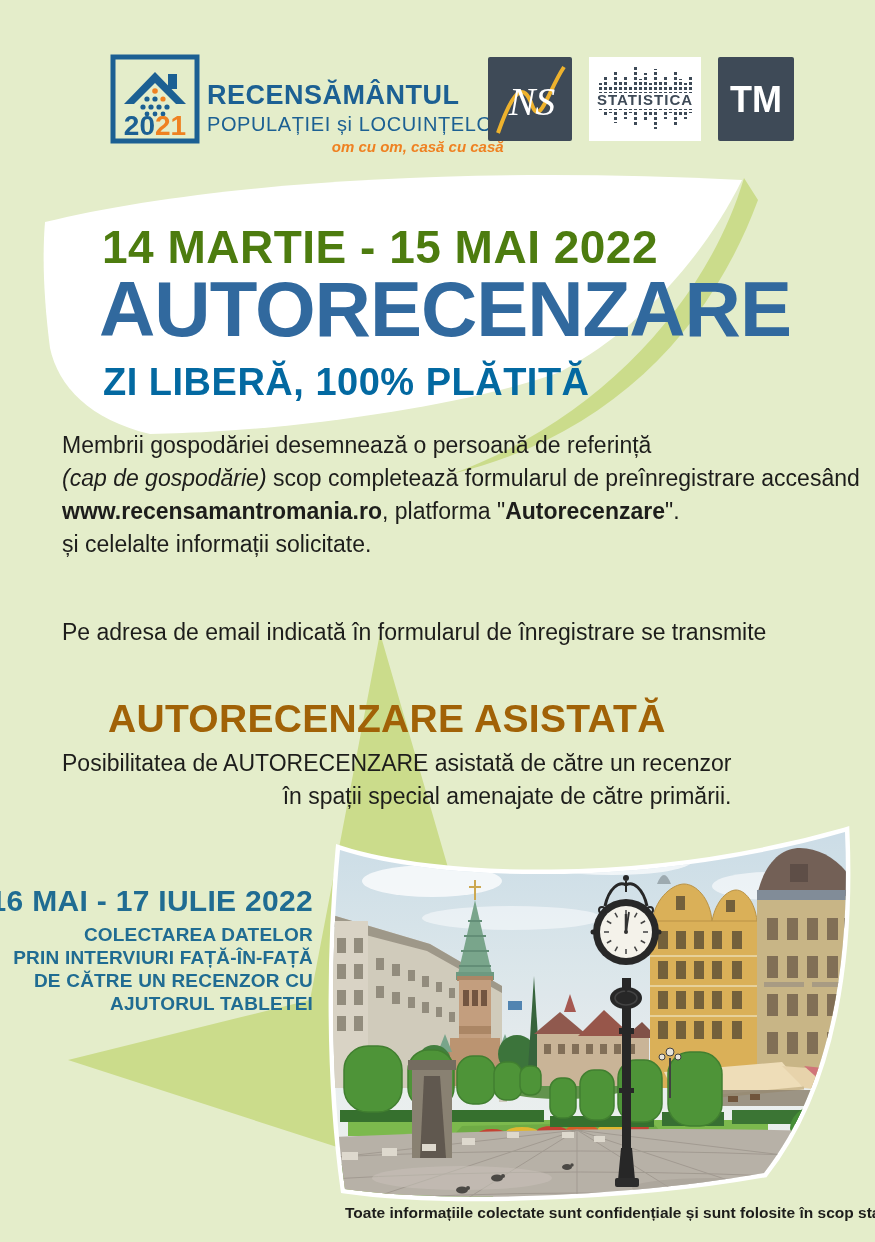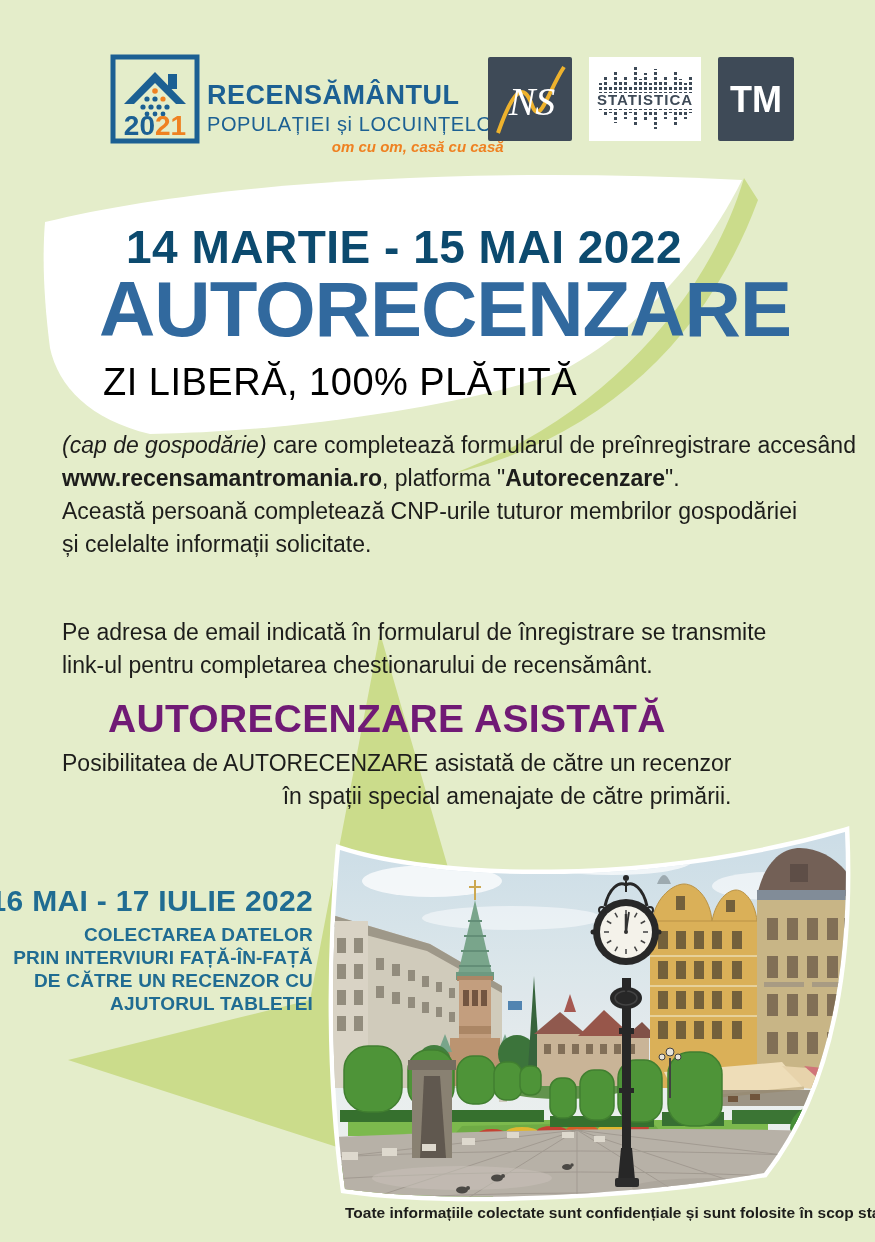--- a/index.html
+++ b/index.html
@@ -10,31 +10,31 @@
   }
   .abs{position:absolute;}
   svg{display:block;}
   
   .brand-text{left:207px;top:80px;}
   .brand-title{font-size:27px;font-weight:700;color:#1c6093;letter-spacing:.5px;}
   .brand-sub{font-size:20px;font-weight:400;color:#1c6093;letter-spacing:.6px;margin-top:2px;}
   .brand-tag{font-size:15px;font-weight:700;font-style:italic;color:#ef8121;text-align:right;margin-top:2px;padding-right:4px;}
   .ins-logos{left:488px;top:57px;display:flex;gap:17px;}
   
-  .hero-date{left:102px;top:220px;font-size:46px;font-weight:600;color:#0c4a6e;letter-spacing:.5px;white-space:nowrap;margin-left:24px;}
+  .hero-date{left:102px;top:220px;font-size:46px;font-weight:600;color:#4d7c0f;letter-spacing:.5px;white-space:nowrap;}
   .hero-title{left:99px;top:264px;font-size:78px;font-weight:700;color:#31699e;letter-spacing:-1px;white-space:nowrap;}
-  .hero-sub{left:103px;top:361px;font-size:38px;font-weight:400;color:#000000;letter-spacing:.5px;white-space:nowrap;}
+  .hero-sub{left:103px;top:361px;font-size:38px;font-weight:700;color:#0369a1;letter-spacing:.5px;white-space:nowrap;}
   
   .para{font-size:23px;line-height:33px;color:#1d1d1b;white-space:nowrap;}
   .p1{left:62px;top:429px;}
   .p2{left:62px;top:616px;}
   .p3{left:62px;top:747px;text-align:right;}
   .it{font-style:italic;}
   .b{font-weight:700;}
-  .assist-h{left:108px;top:697px;font-size:39px;font-weight:700;color:#701a75;letter-spacing:.3px;white-space:nowrap;}
+  .assist-h{left:108px;top:697px;font-size:39px;font-weight:700;color:#a16207;letter-spacing:.3px;white-space:nowrap;}
   
   .collection{right:562px;top:884px;text-align:right;color:#206c92;white-space:nowrap;}
   .coll-date{font-size:30px;font-weight:600;letter-spacing:.3px;}
   .coll-line{font-size:19px;font-weight:700;line-height:23px;letter-spacing:.2px;}
   .coll-lines{margin-top:5px;}
   
   .footer-note{left:345px;top:1204px;font-size:15.5px;font-weight:700;color:#1d1d1b;white-space:nowrap;}
 </style>
 </head>
 <body>
@@ -97,29 +97,28 @@
     <rect width="76" height="84" rx="2" fill="#3e4a57"></rect>
     <text x="38" y="55" text-anchor="middle" font-family="Liberation Sans, sans-serif" font-size="36" font-weight="bold" fill="#ffffff">TM</text>
   </svg>
 </div>
 
 <div class="abs hero-date">14 MARTIE - 15 MAI 2022</div>
 <div class="abs hero-title">AUTORECENZARE</div>
 <div class="abs hero-sub">ZI LIBERĂ, 100% PLĂTITĂ</div>
 
 <div class="abs para p1">
-  <div><span class="it">(cap de gospodărie)</span><span> care completează formularul de preînregistrare accesând</span></div>
+  <div>Membrii gospodăriei desemnează o persoană de referință</div>
+  <div><span class="it">(cap de gospodărie)</span><span> scop completează formularul de preînregistrare accesând</span></div>
   <div><span class="b">www.recensamantromania.ro</span><span>, platforma "</span><span class="b">Autorecenzare</span><span>".</span></div>
-  <div>Această persoană completează CNP-urile tuturor membrilor gospodăriei</div>
   <div>și celelalte informații solicitate.</div>
 </div>
 
 <div class="abs para p2">
   <div>Pe adresa de email indicată în formularul de înregistrare se transmite</div>
-  <div>link-ul pentru completarea chestionarului de recensământ.</div>
 </div>
 
 <div class="abs assist-h">AUTORECENZARE ASISTATĂ</div>
 <div class="abs para p3">
   <div>Posibilitatea de AUTORECENZARE asistată de către un recenzor</div>
   <div>în spații special amenajate de către primării.</div>
 </div>
 
 <div class="abs collection">
   <div class="coll-date">16 MAI - 17 IULIE 2022</div>

